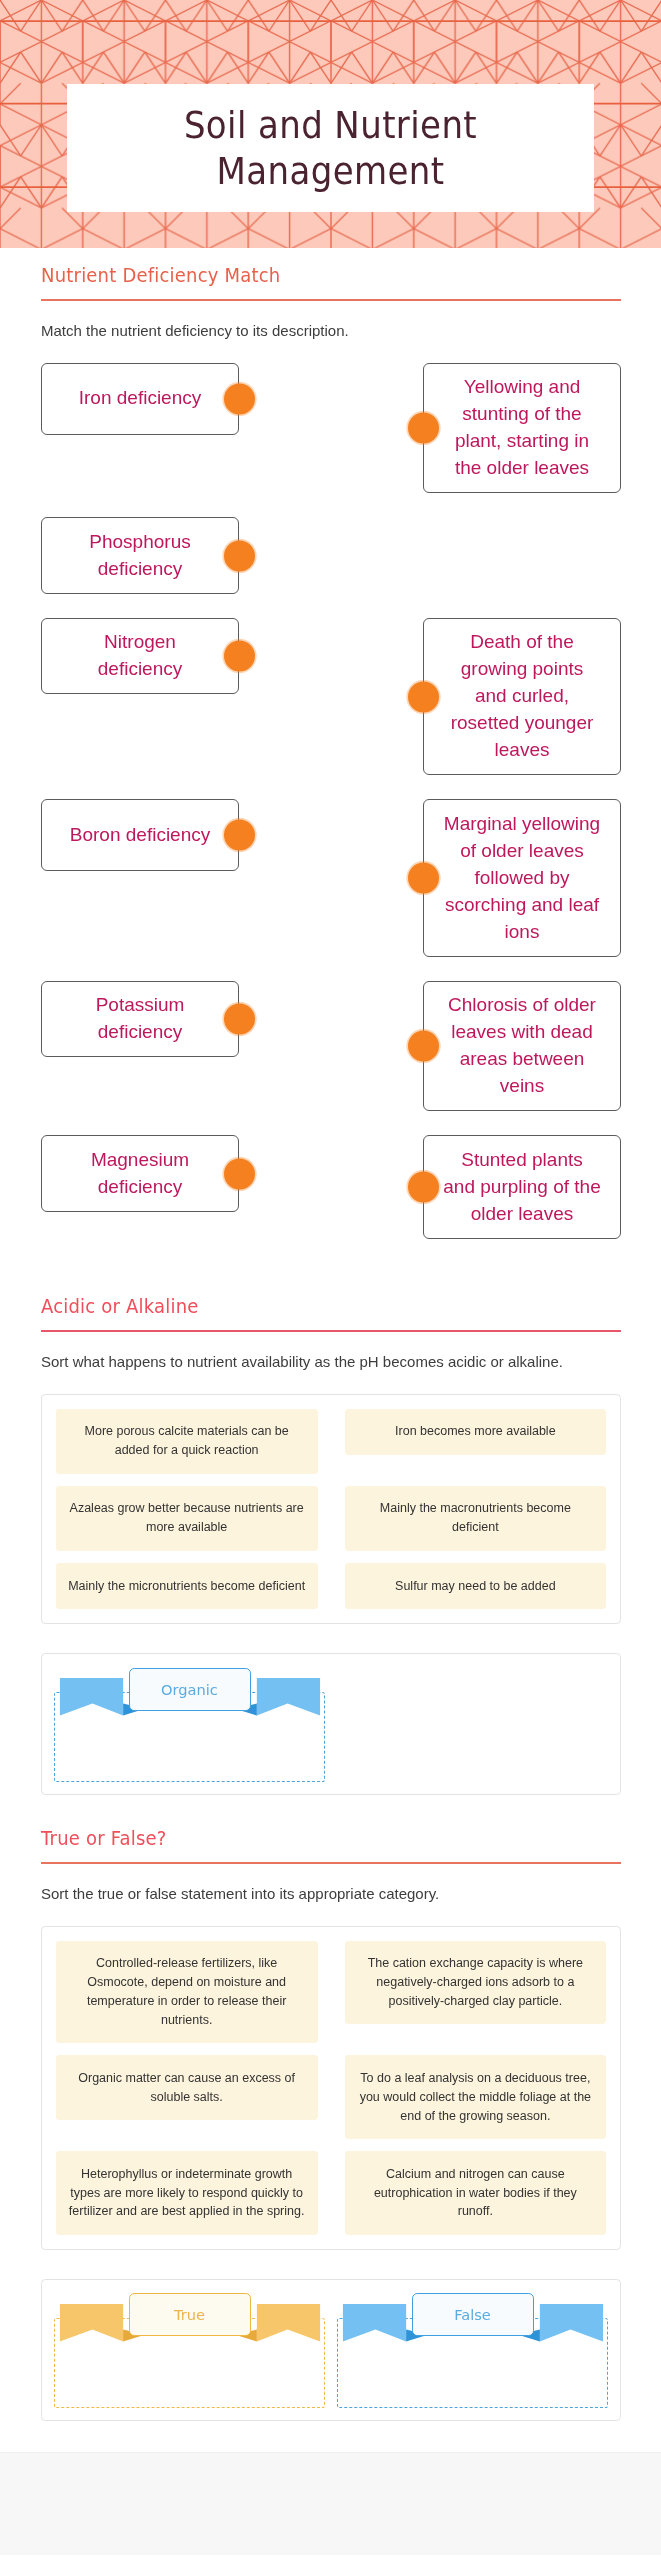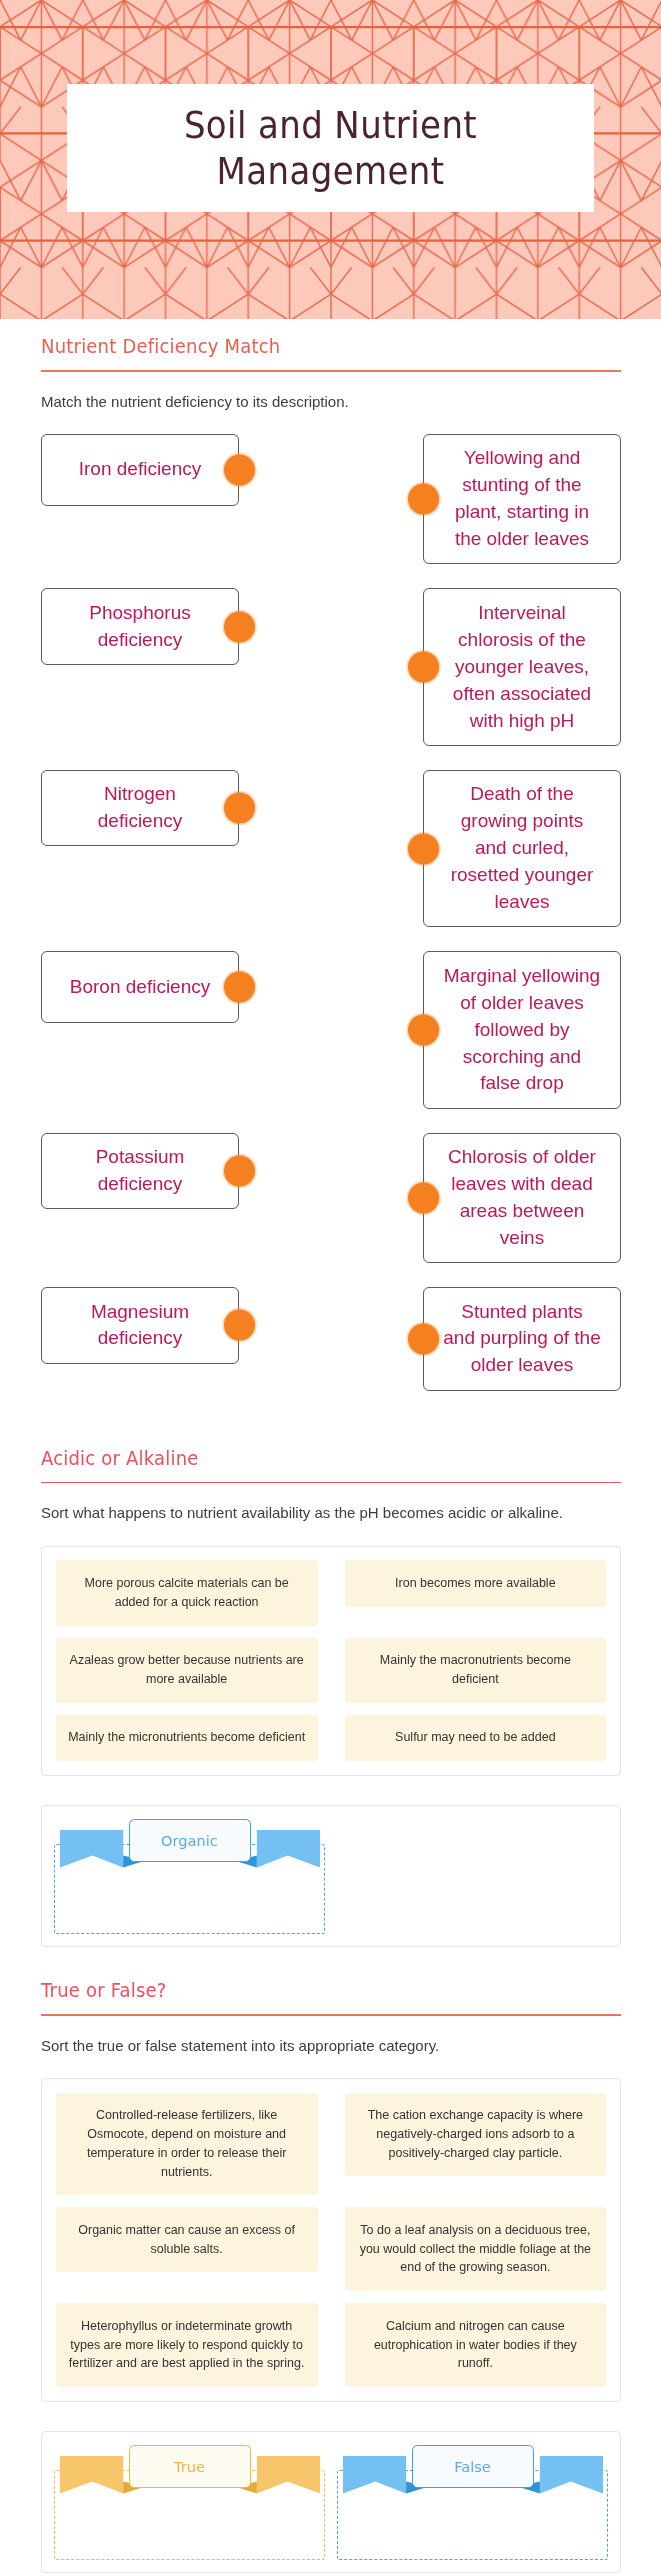--- a/index.html
+++ b/index.html
@@ -12,21 +12,21 @@
   body {
     font-family: "Liberation Sans", sans-serif;
     color: #3b3b3b;
     -webkit-font-smoothing: antialiased;
   }
 
   
   #worksheet-header {
     position: relative;
     width: 662px;
-    height: 319px;
+    height: 248px;
     background-color: #4d7c0f;
     overflow: hidden;
   }
   #header-pattern {
     position: absolute;
     inset: 0;
     width: 100%;
     height: 100%;
     display: block;
   }
@@ -281,44 +281,40 @@
           <div class="match-box tall">Yellowing and stunting of the plant, starting in the older leaves</div>
           <div class="match-dot left-edge"></div>
         </div>
       </div>
 
       <div class="match-row">
         <div class="match-col-left">
           <div class="match-box">Phosphorus deficiency</div>
           <div class="match-dot right-edge"></div>
         </div>
-        <div class="match-col-right">
-          <div class="match-box xtall">Interveinal chlorosis of the younger leaves, often associated with high pH</div>
-          <div class="match-dot left-edge"></div>
-        </div>
       </div>
 
       <div class="match-row">
         <div class="match-col-left">
           <div class="match-box">Nitrogen deficiency</div>
           <div class="match-dot right-edge"></div>
         </div>
         <div class="match-col-right">
           <div class="match-box xtall">Death of the growing points and curled, rosetted younger leaves</div>
           <div class="match-dot left-edge"></div>
         </div>
       </div>
 
       <div class="match-row">
         <div class="match-col-left">
           <div class="match-box">Boron deficiency</div>
           <div class="match-dot right-edge"></div>
         </div>
         <div class="match-col-right">
-          <div class="match-box xtall">Marginal yellowing of older leaves followed by scorching and false drop</div>
+          <div class="match-box xtall">Marginal yellowing of older leaves followed by scorching and leaf ions</div>
           <div class="match-dot left-edge"></div>
         </div>
       </div>
 
       <div class="match-row">
         <div class="match-col-left">
           <div class="match-box">Potassium deficiency</div>
           <div class="match-dot right-edge"></div>
         </div>
         <div class="match-col-right">

